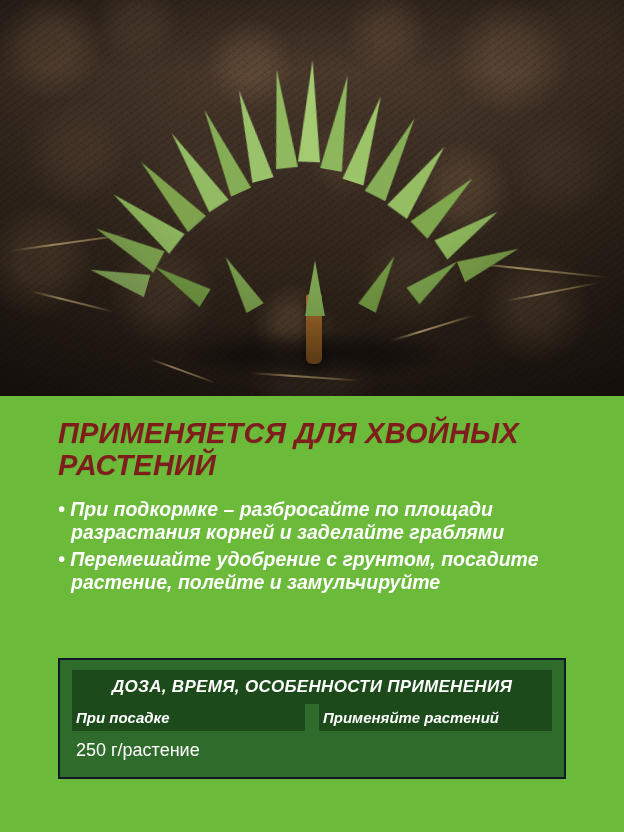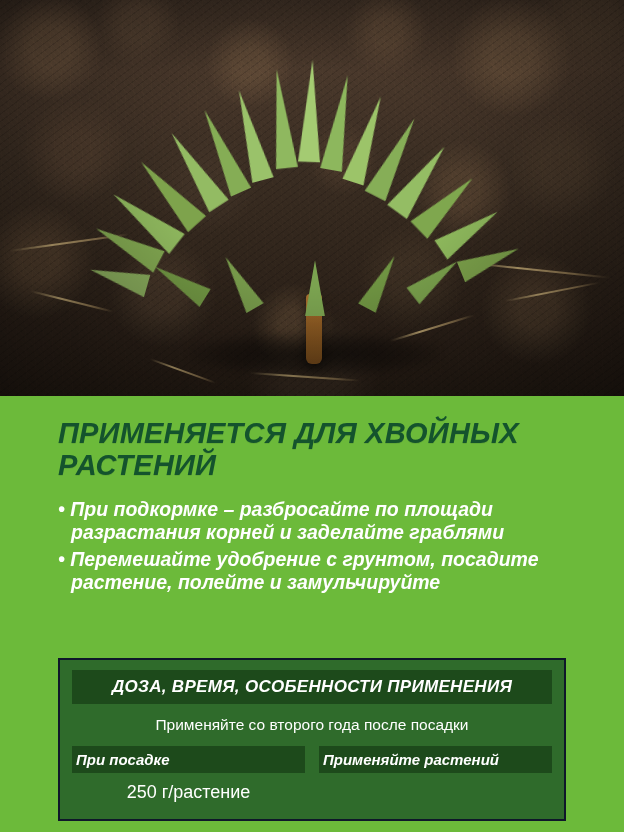--- a/index.html
+++ b/index.html
@@ -120,21 +120,21 @@
   
   .green-panel {
     position: relative;
     width: 624px;
     height: 436px;
     background: #6cba3a;
     box-sizing: border-box;
     padding: 22px 30px 0 30px;
   }
   .headline {
-    color: #14532d;
+    color: #7f1d1d;
     font-size: 29px;
     font-weight: bold;
     font-style: italic;
     line-height: 1.1;
     letter-spacing: 0.2px;
     margin: 0 0 16px 28px;
     text-shadow: 0 1px 0 rgba(0,0,0,0.08);
   }
   .subhead {
     color: #ffffff;
@@ -200,21 +200,20 @@
     color: #ffffff;
     font-size: 15px;
     font-weight: bold;
     font-style: italic;
     text-align: left;
     padding: 5px 4px;
   }
   .dose-val {
     color: #ffffff;
     font-size: 18px;
-    text-align: center;
     padding: 9px 4px 0 4px;
   }
   .dose-val sup { font-size: 11px; }
 </style>
 </head>
 <body>
 
 <div class="page">
 
   <div class="photo">
@@ -267,21 +266,20 @@
     <div class="headline">ПРИМЕНЯЕТСЯ ДЛЯ ХВОЙНЫХ РАСТЕНИЙ</div>
 
 
     <ul class="bullets">
       <li>• При подкормке – разбросайте по площади разрастания корней и заделайте граблями</li>
       <li>• Перемешайте удобрение с грунтом, посадите растение, полейте и замульчируйте</li>
     </ul>
 
     <div class="info-card">
       <div class="info-title">ДОЗА, ВРЕМЯ, ОСОБЕННОСТИ ПРИМЕНЕНИЯ</div>
-      <div class="info-note">Применяйте со второго года после посадки</div>
 
       <div class="dose-table">
         <div class="dose-col">
           <div class="dose-head">При посадке</div>
           <div class="dose-val">250 г/растение</div>
         </div>
         <div class="dose-col">
           <div class="dose-head">Применяйте растений</div>
         </div>
       </div>

